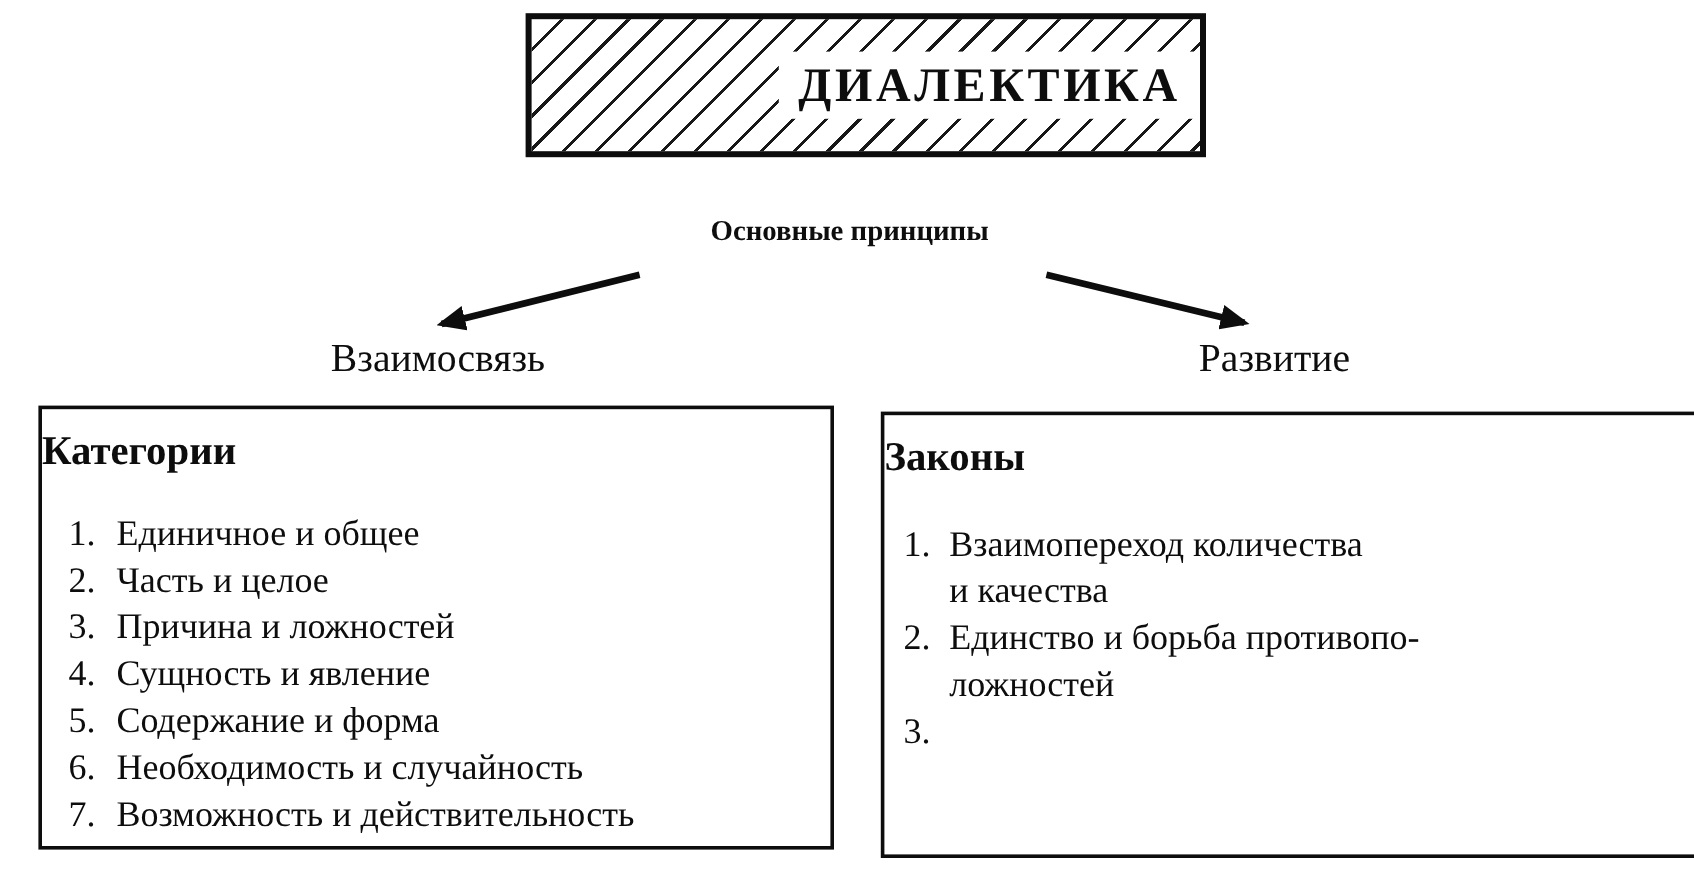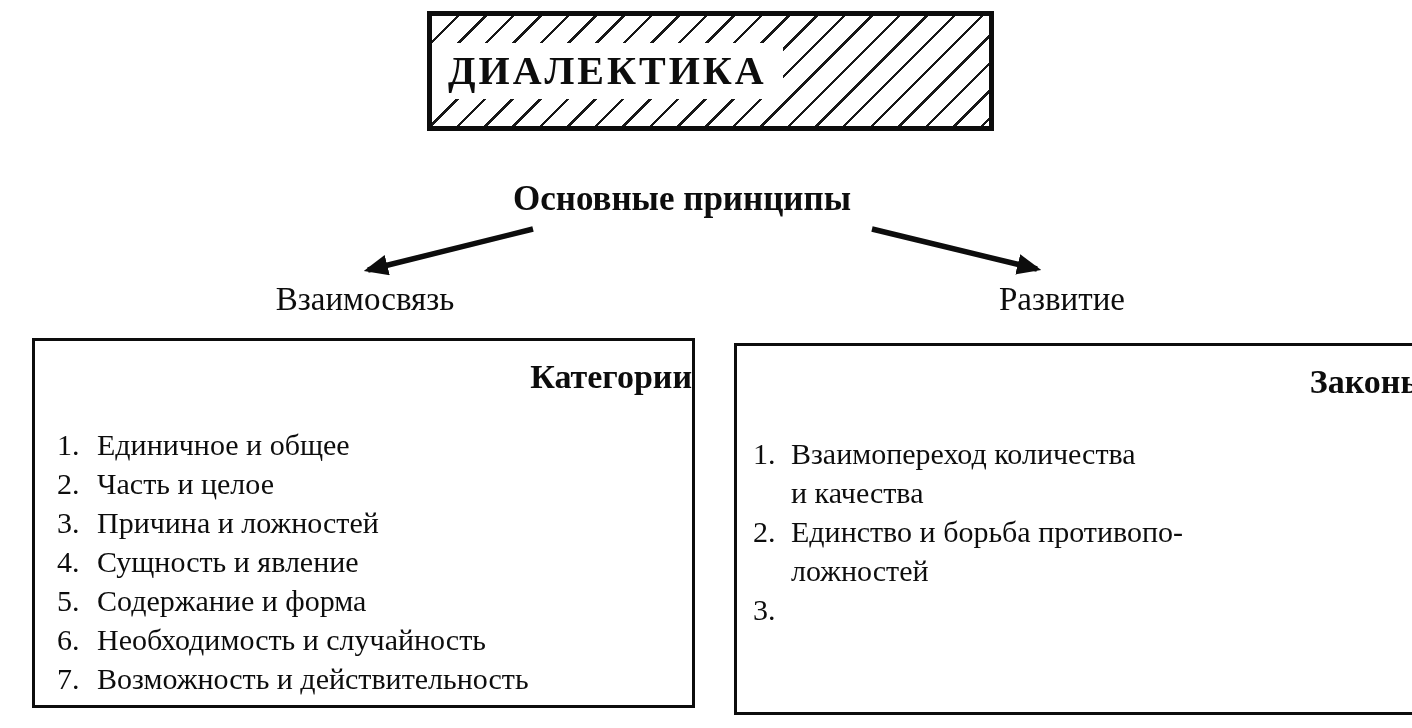--- a/index.html
+++ b/index.html
@@ -9,49 +9,49 @@
     height: 728px;
     background: #ffffff;
     color: #0d0d0d;
     font-family: "Liberation Serif", "DejaVu Serif", serif;
     overflow: hidden;
   }
 
   
   .title-box {
     position: absolute;
-    left: 427px; top: 11px;
+    left: 438px; top: 11px;
     width: 567px; height: 120px;
     box-sizing: border-box;
     border: 5px solid #0d0d0d;
     background: repeating-linear-gradient(
       135deg,
       #ffffff 0px, #ffffff 17px,
       #181818 17px, #181818 19.5px
     );
     display: flex;
     align-items: center;
-    justify-content: flex-start;
+    justify-content: flex-end;
   }
   .title-text {
     background: #ffffff;
     padding: 8px 16px;
     font-size: 40px;
     font-weight: bold;
     letter-spacing: 3px;
     line-height: 1;
     white-space: nowrap;
   }
 
   
   .principles {
     position: absolute;
-    left: 682px; top: 181px;
+    left: 708px; top: 181px;
     transform: translateX(-50%);
-    font-size: 35px;
+    font-size: 24px;
     font-weight: bold;
     line-height: 1;
     white-space: nowrap;
   }
 
   
   svg.arrow { position: absolute; overflow: visible; }
   .arrow-left  { left: 350px; top: 220px; width: 195px; height: 65px; }
   .arrow-right { left: 860px; top: 220px; width: 195px; height: 65px; }
 
@@ -71,21 +71,21 @@
   .panel {
     position: absolute;
     box-sizing: border-box;
     border: 3px solid #0d0d0d;
     background: #ffffff;
   }
   .panel-left  { left: 32px;  top: 338px; width: 663px; height: 370px; }
   .panel-right { left: 734px; top: 343px; width: 696px; height: 372px; }
 
   .panel-header {
-    text-align: right;
+    text-align: left;
     font-weight: bold;
     font-size: 34px;
     line-height: 1;
     padding-top: 19px;
   }
   .panel-list { margin: 0; }
   .panel-left  .panel-list { margin-top: 31px; padding-left: 22px; }
   .panel-right .panel-list { margin-top: 35px; padding-left: 16px; }
 
   .row {

